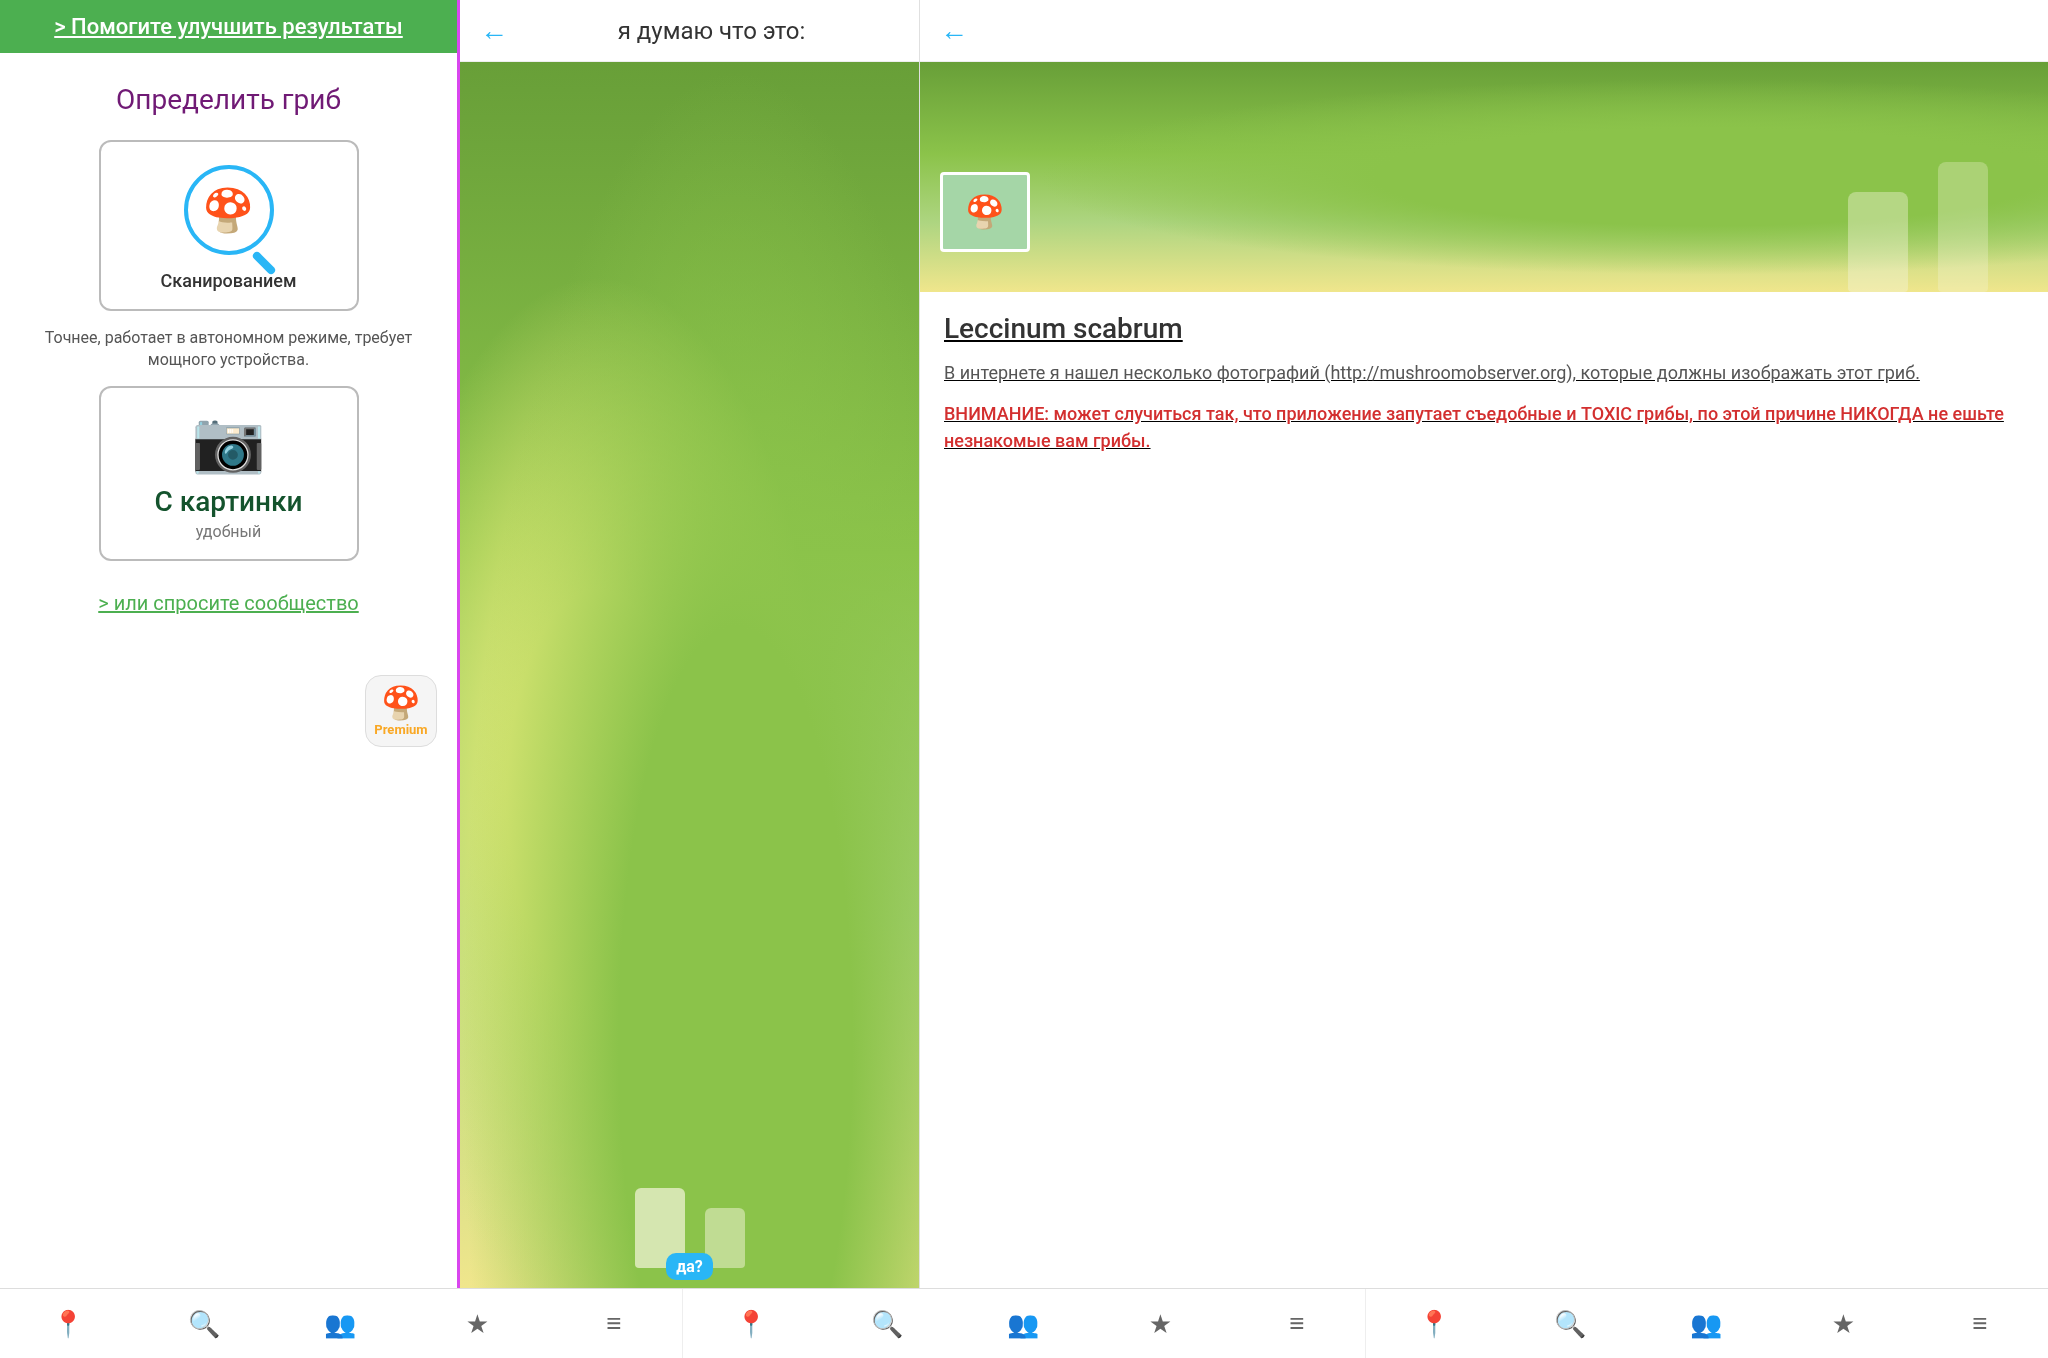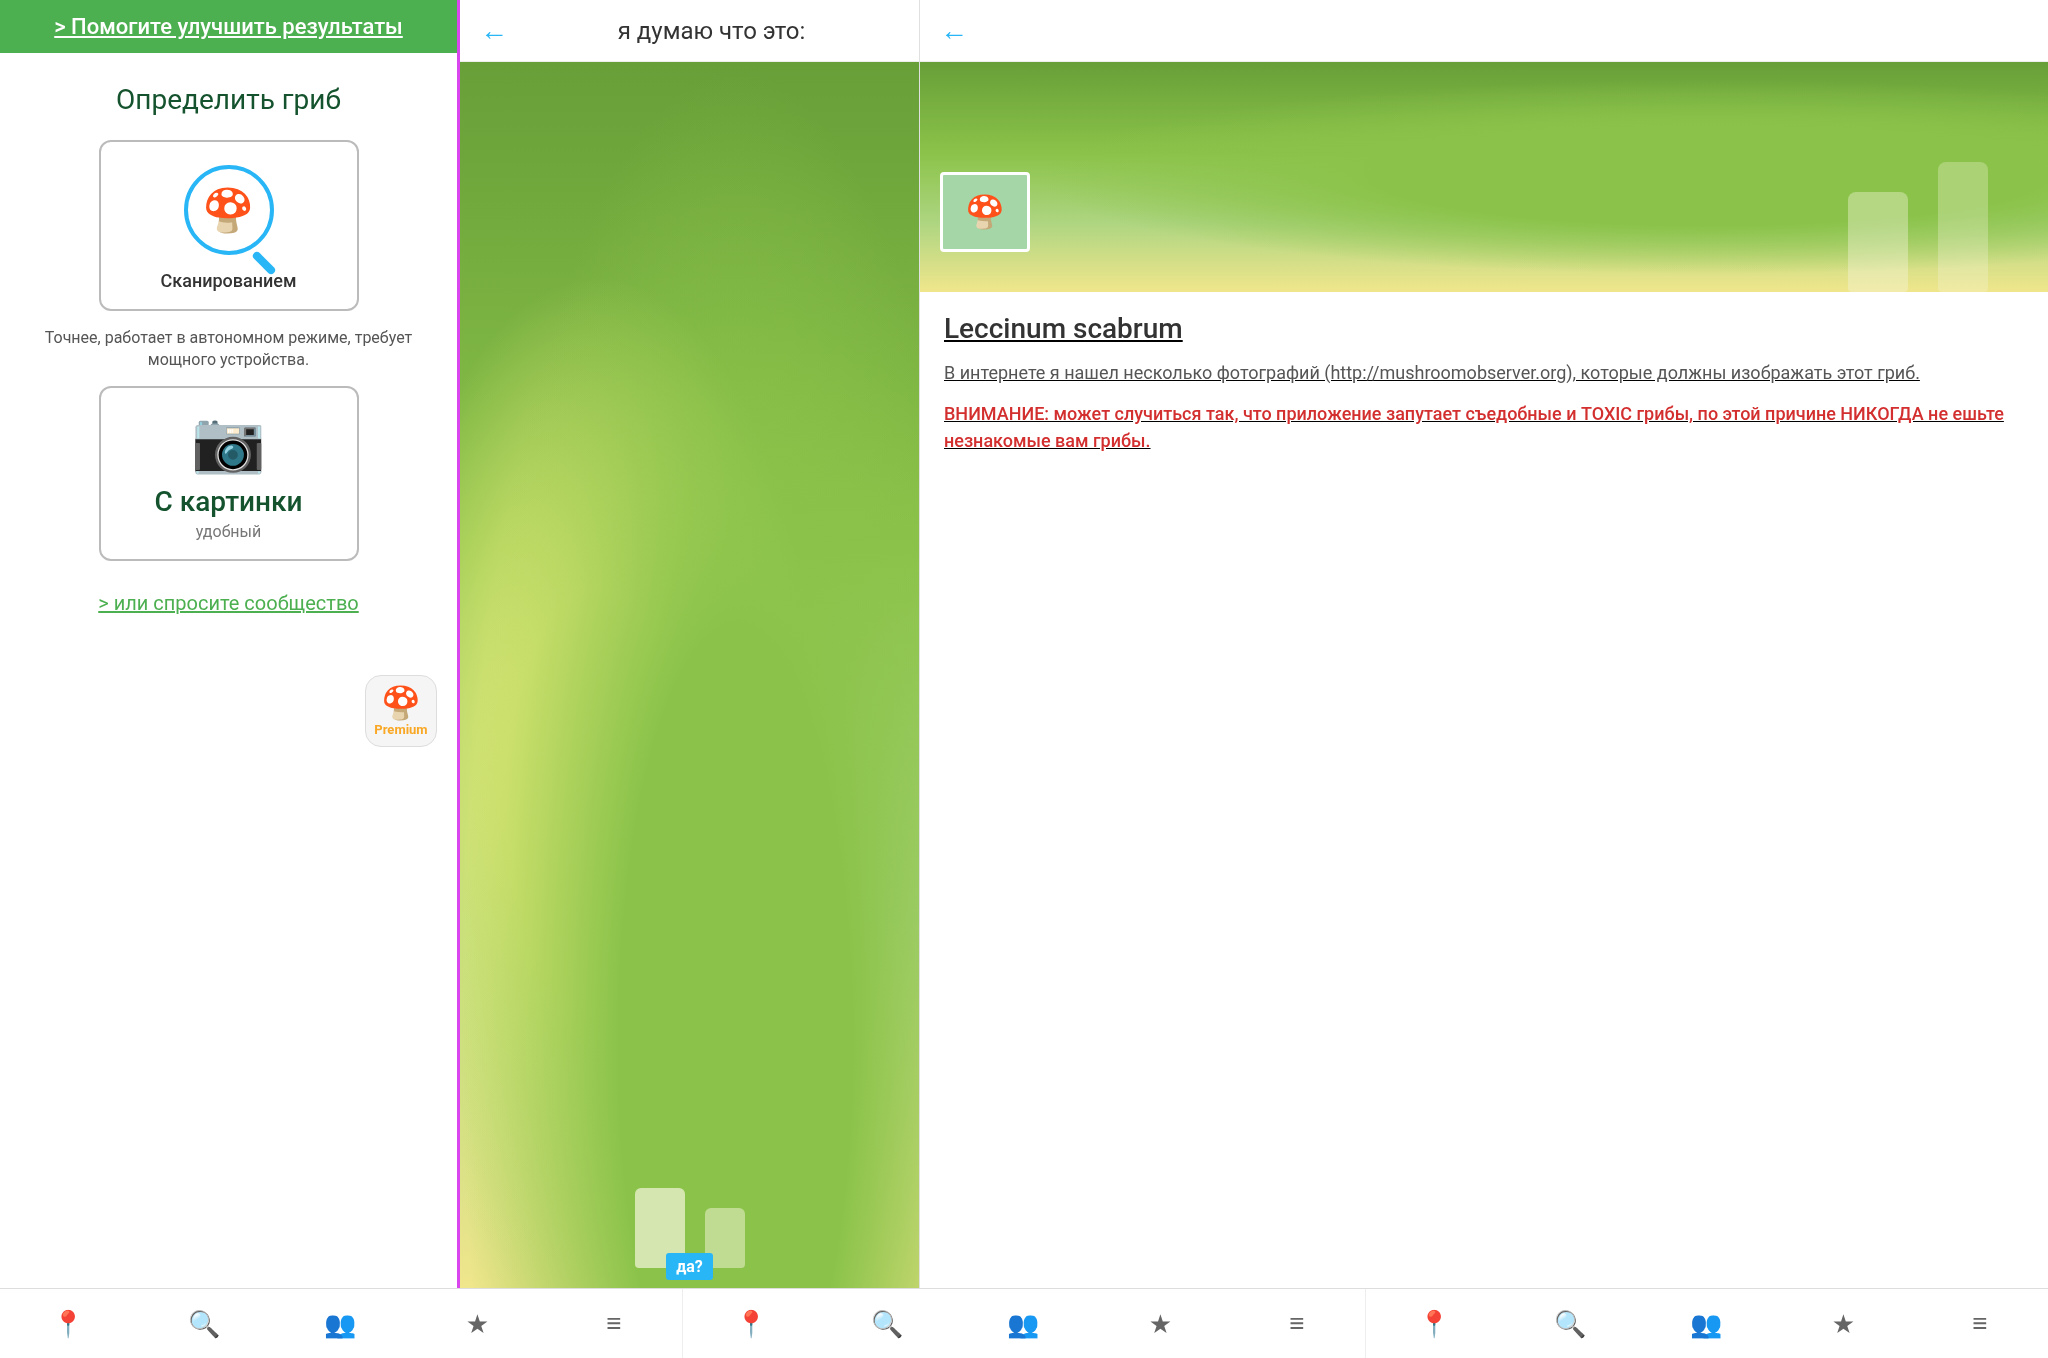--- a/index.html
+++ b/index.html
@@ -40,21 +40,21 @@
     .left-content {
       flex: 1;
       padding: 30px 20px;
       display: flex;
       flex-direction: column;
       align-items: center;
     }
 
     .left-title {
       font-size: 28px;
-      color: #14532d;
+      color: #701a75;
       margin-bottom: 24px;
       text-align: left;
     }
 
     .scan-option {
       border: 2px solid #bbb;
       border-radius: 12px;
       width: 260px;
       padding: 18px;
       display: flex;
@@ -219,21 +219,21 @@
       justify-content: flex-end;
       position: relative;
       overflow: hidden;
     }
 
     .yes-badge {
       background: #29b6f6;
       color: #fff;
       font-size: 16px;
       padding: 4px 10px;
-      border-radius: 3px;
+      border-radius: 10px;
       margin: 8px;
       font-weight: bold;
       z-index: 2;
     }
 
     
     .right-panel {
       flex: 1;
       background: #fff;
       display: flex;

